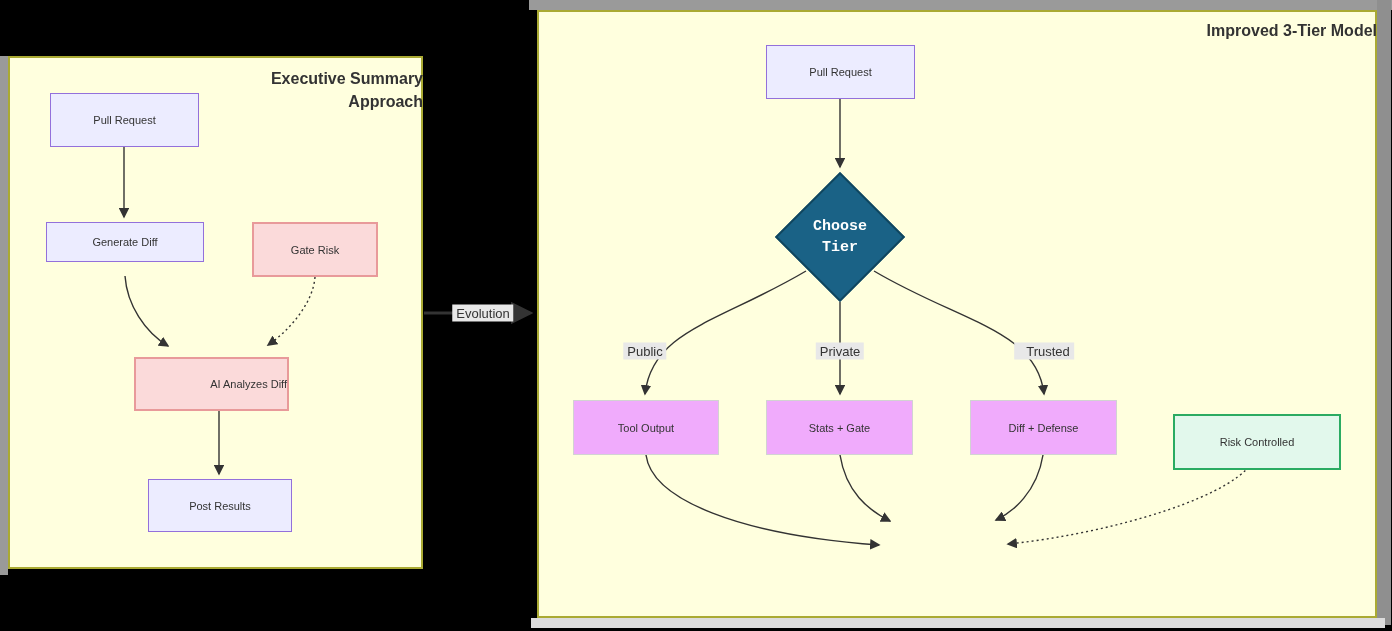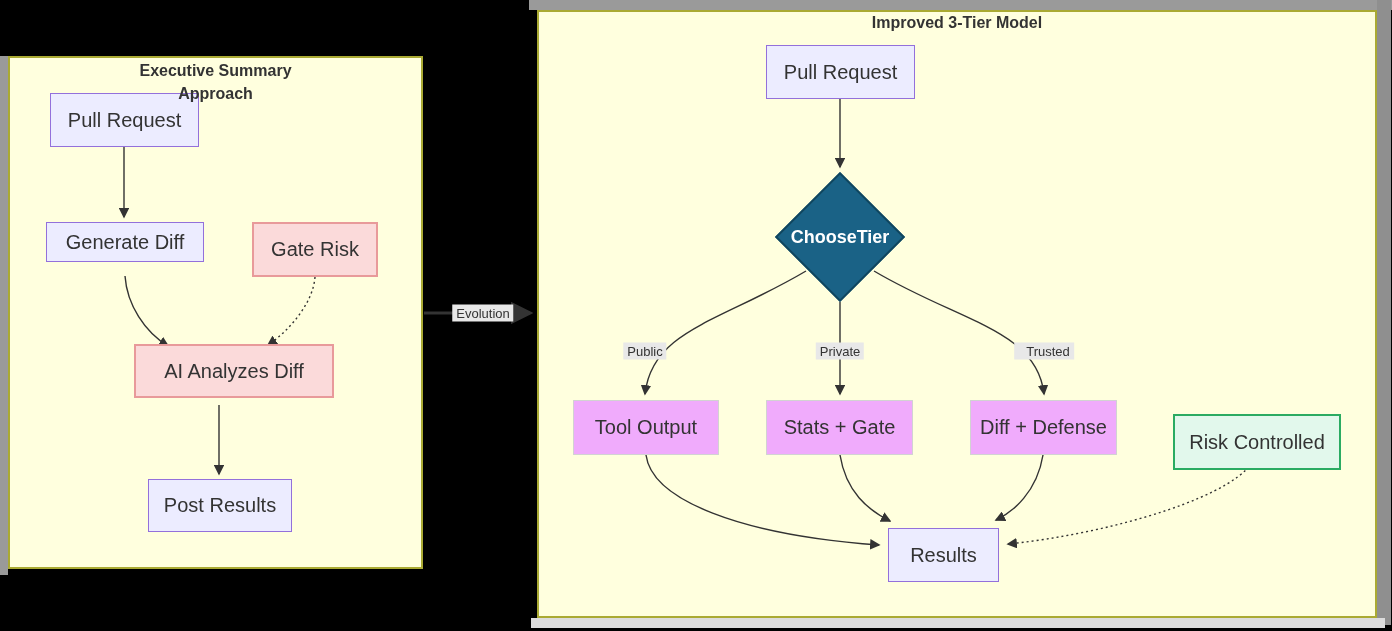--- a/index.html
+++ b/index.html
@@ -5,41 +5,41 @@
   html,body{margin:0;padding:0;background:#000;}
   #canvas{
     position:relative;width:1392px;height:631px;background:#000;overflow:hidden;
     font-family:"Liberation Sans","DejaVu Sans",sans-serif;color:#333;
   }
   .shadow-strip{position:absolute;z-index:0;}
   .panel{
     position:absolute;z-index:1;background:#ffffde;border:2px solid #aaaa33;box-sizing:border-box;
   }
   .panel-title{
-    position:absolute;left:0;right:0;text-align:center;z-index:5;
-    font-size:16px;font-weight:600;color:#333;line-height:23px;
+    position:absolute;left:0;right:0;text-align:right;z-index:5;
+    font-size:16px;font-weight:600;color:#333;line-height:23px;margin-top:8px;
   }
   #edges{position:absolute;left:0;top:0;z-index:2;}
   .node{
     position:absolute;z-index:3;box-sizing:border-box;
     display:flex;align-items:center;justify-content:center;text-align:center;
-    font-size:20px;color:#333;
+    font-size:11px;color:#333;
   }
   .lavender{background:#ececff;border:1px solid #9370db;}
   .pink{background:#fbdada;border:2px solid #e89a9a;}
   .grayNode{background:#f0abfc;border:1px solid #d2d2d2;}
   .greenNode{background:#e2f8ec;border:2px solid #2bab62;}
   .diamond-wrap{position:absolute;z-index:3;}
   .diamond-shape{
     position:absolute;left:18px;top:18px;right:18px;bottom:18px;
     transform:rotate(45deg);background:#1a6286;border:2px solid #10465f;box-sizing:border-box;
   }
   .diamond-label{
-    position:absolute;inset:0;display:flex;flex-direction:row;align-items:center;justify-content:center;
-    color:#fff;font-size:18px;font-weight:600;line-height:21px;z-index:4;
+    position:absolute;inset:0;display:flex;flex-direction:column;align-items:center;justify-content:center;
+    color:#fff;font-size:15px;font-weight:600;line-height:21px;z-index:4;font-family:Liberation Mono, monospace;
   }
   .edge-label{
     position:absolute;z-index:4;transform:translate(-50%,-50%);
     background:#e8e8e8;color:#333;font-size:13px;padding:1px 4px;white-space:nowrap;
   }
 </style>
 </head>
 <body>
 
 <div id="canvas">
@@ -82,21 +82,21 @@
 
   <div class="node lavender" style="left:50px;top:93px;width:149px;height:54px;">
     <span>Pull Request</span>
   </div>
   <div class="node lavender" style="left:46px;top:222px;width:158px;height:40px;">
     <span>Generate Diff</span>
   </div>
   <div class="node pink" style="left:252px;top:222px;width:126px;height:55px;">
     <span>Gate Risk</span>
   </div>
-  <div class="node pink" style="left:134px;top:344px;width:200px;height:54px;">
+  <div class="node pink" style="left:134px;top:357px;width:155px;height:54px;justify-content:flex-end;">
     <span>AI Analyzes Diff</span>
   </div>
   <div class="node lavender" style="left:148px;top:479px;width:144px;height:53px;">
     <span>Post Results</span>
   </div>
 
   <div class="edge-label" style="left:483px;top:313px;">
     <span>Evolution</span>
   </div>
 
@@ -131,17 +131,14 @@
   </div>
   <div class="node grayNode" style="left:766px;top:400px;width:147px;height:55px;">
     <span>Stats + Gate</span>
   </div>
   <div class="node grayNode" style="left:970px;top:400px;width:147px;height:55px;">
     <span>Diff + Defense</span>
   </div>
   <div class="node greenNode" style="left:1173px;top:398px;width:168px;height:56px;margin-top:16px;">
     <span>Risk Controlled</span>
   </div>
-  <div class="node lavender" style="left:888px;top:528px;width:111px;height:54px;">
-    <span>Results</span>
-  </div>
 
 </div>
 
 </body></html>

